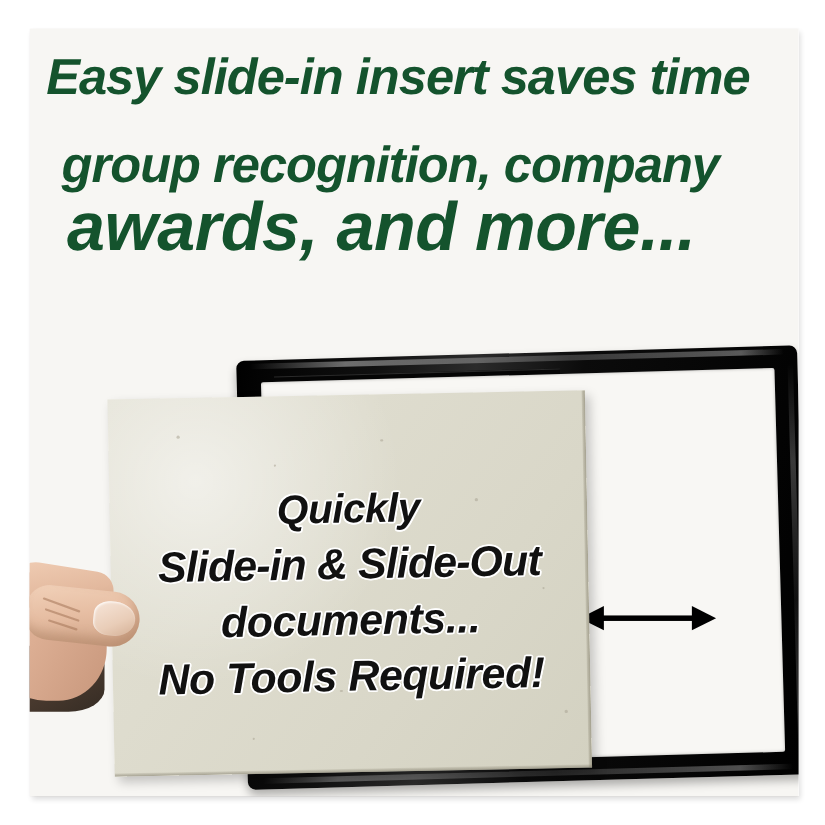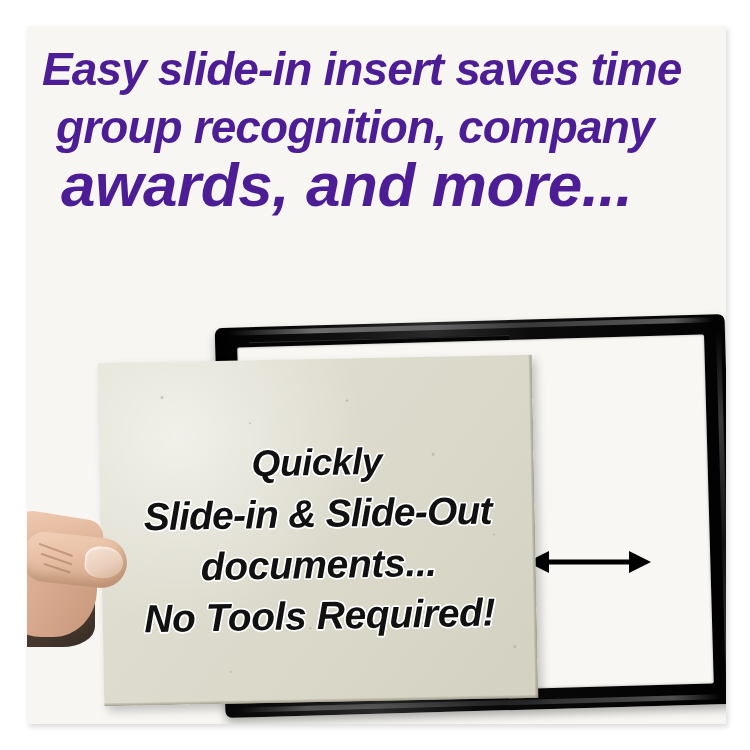--- a/index.html
+++ b/index.html
@@ -42,32 +42,32 @@
     box-shadow: 2px 3px 5px rgba(0,0,0,0.14);
     pointer-events: none;
   }
 
   
   .headline {
     position: absolute;
     left: 0;
     top: 0;
     width: 699px;
-    color: #4c1d95;
+    color: #14532d;
     font-style: italic;
     font-weight: 700;
     font-size: 46px;
     line-height: 58px;
     letter-spacing: -0.8px;
     white-space: nowrap;
   }
   .hl-line { display: block; }
   .hl-1 { padding-left: 15px;  font-size: 46px; letter-spacing: -0.9px; }
   .hl-2 { padding-left: 15px;  font-size: 46px; letter-spacing: -0.5px; }
-  .hl-3 { padding-left: 29px;  font-size: 46px; letter-spacing: -0.9px; }
+  .hl-3 { padding-left: 29px;  font-size: 46px; letter-spacing: -0.9px; margin-top: 22px; }
   .hl-4 { padding-left: 34px;  font-size: 62px; letter-spacing: -0.4px; }
   .headline .hl-line:first-child { margin-top: 14px; }
 
   
   .frame-wrap {
     position: absolute;
     left: 193px;
     top: 295px;
     width: 510px;
     height: 390px;

